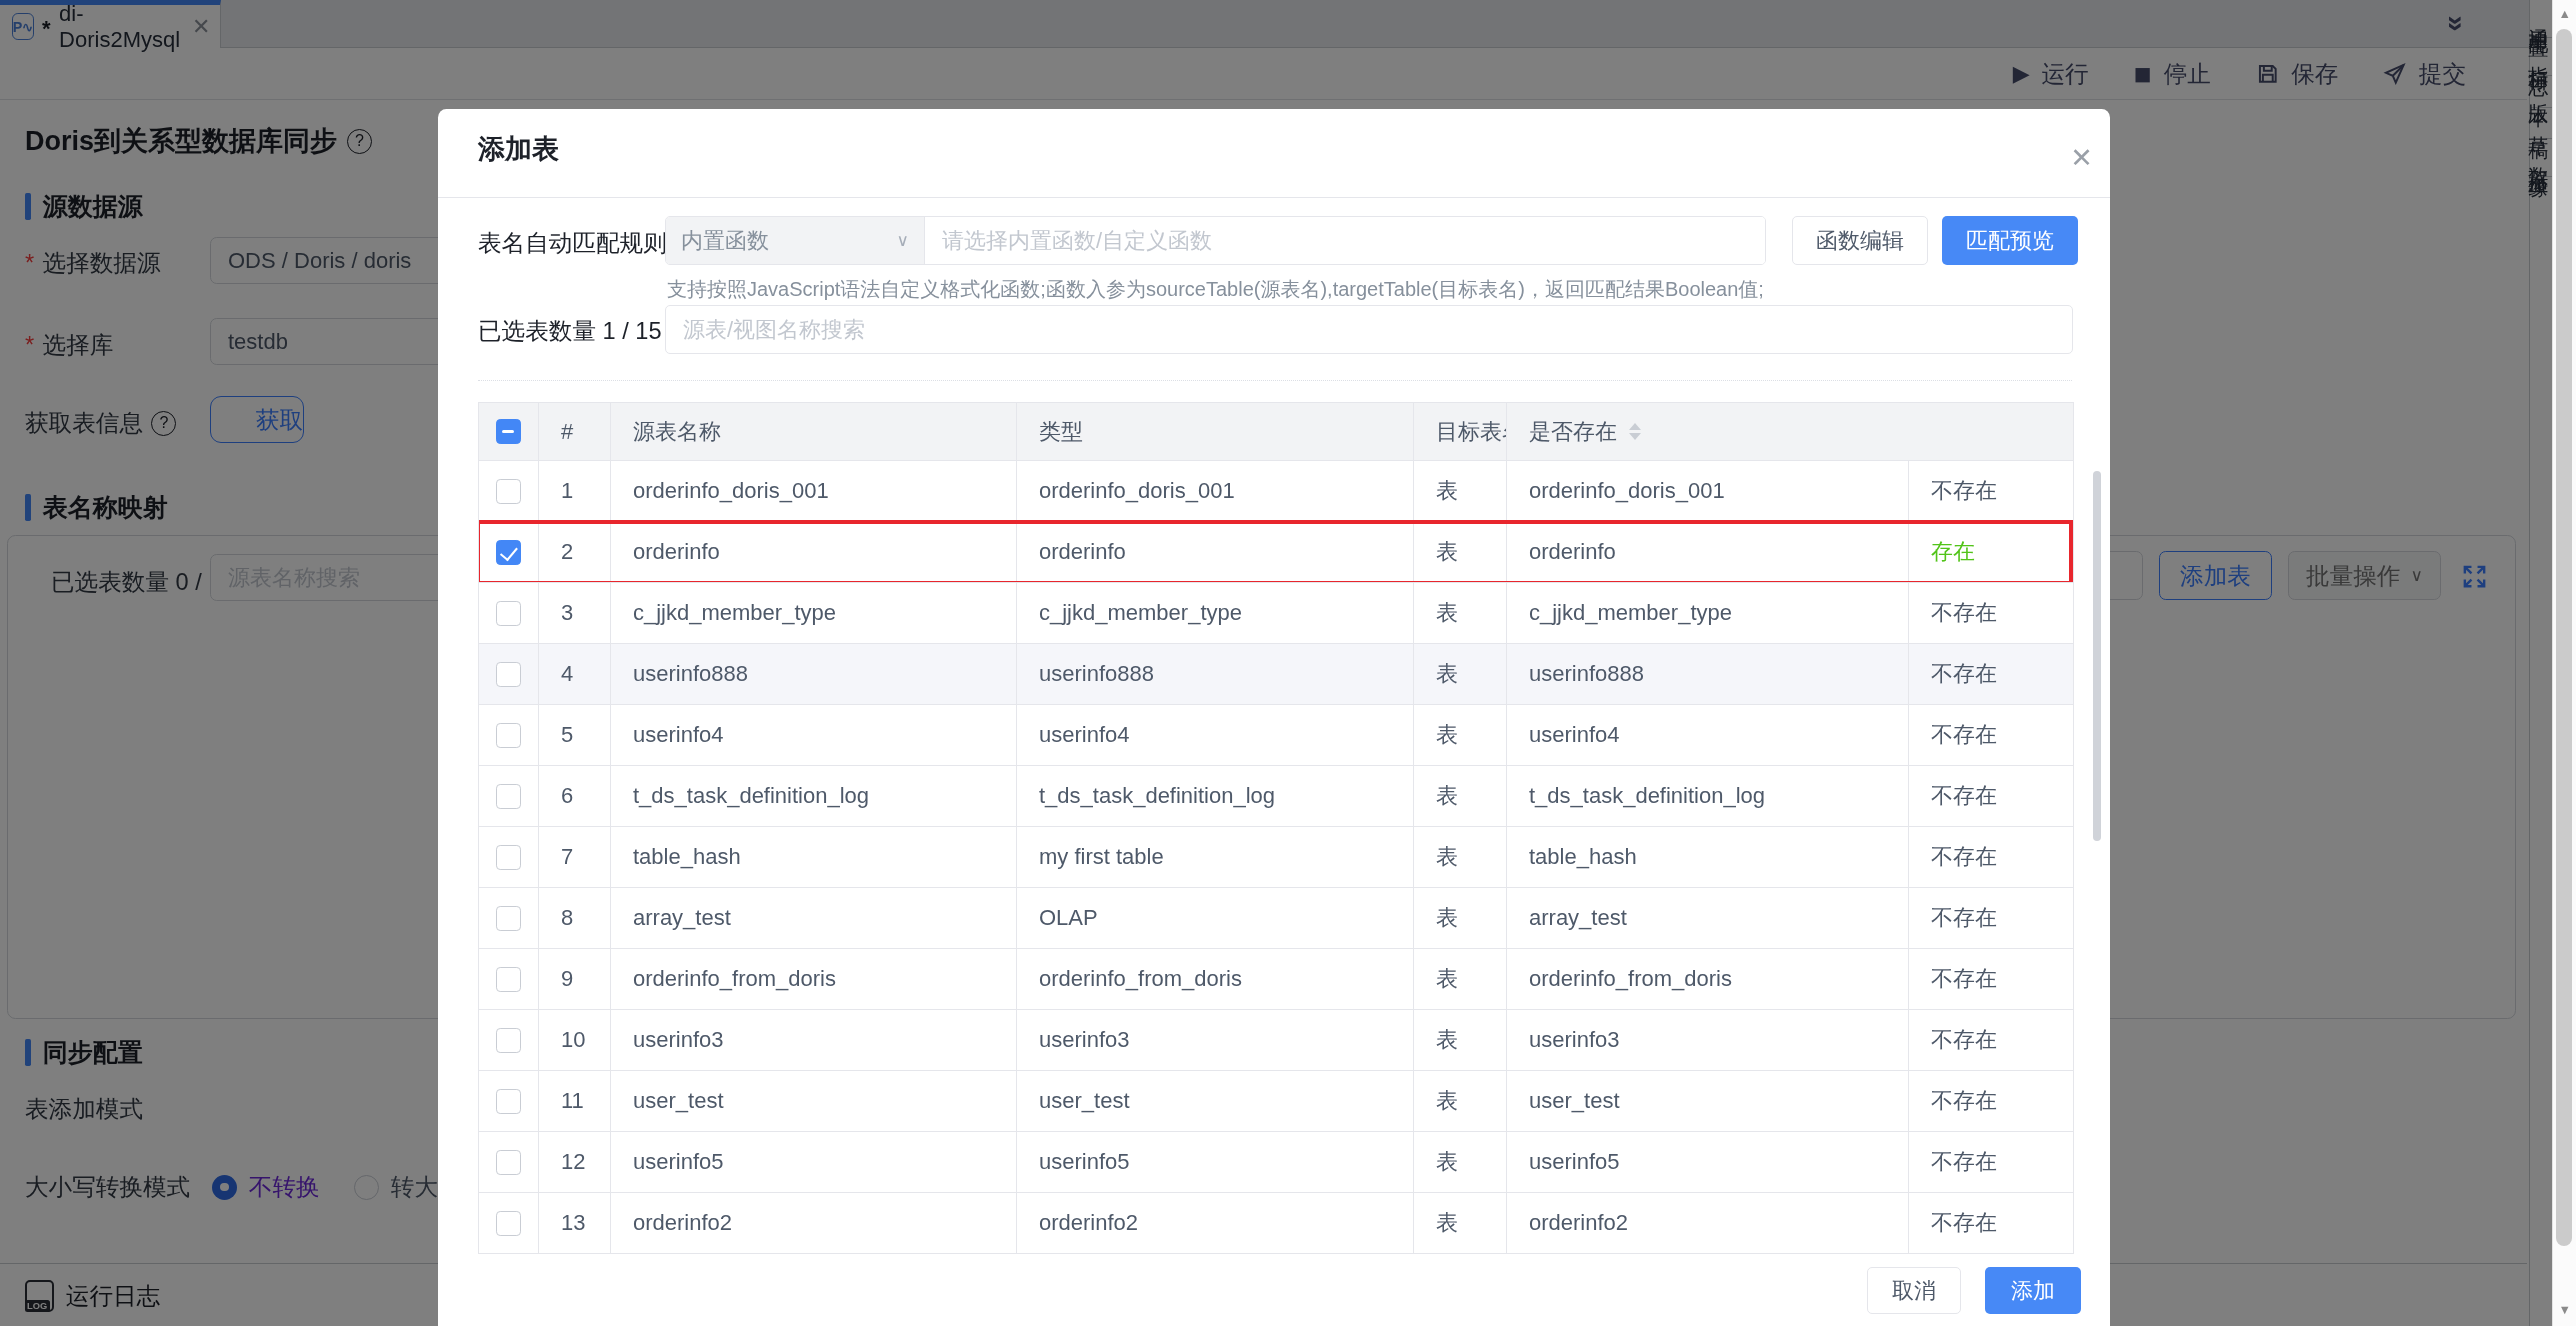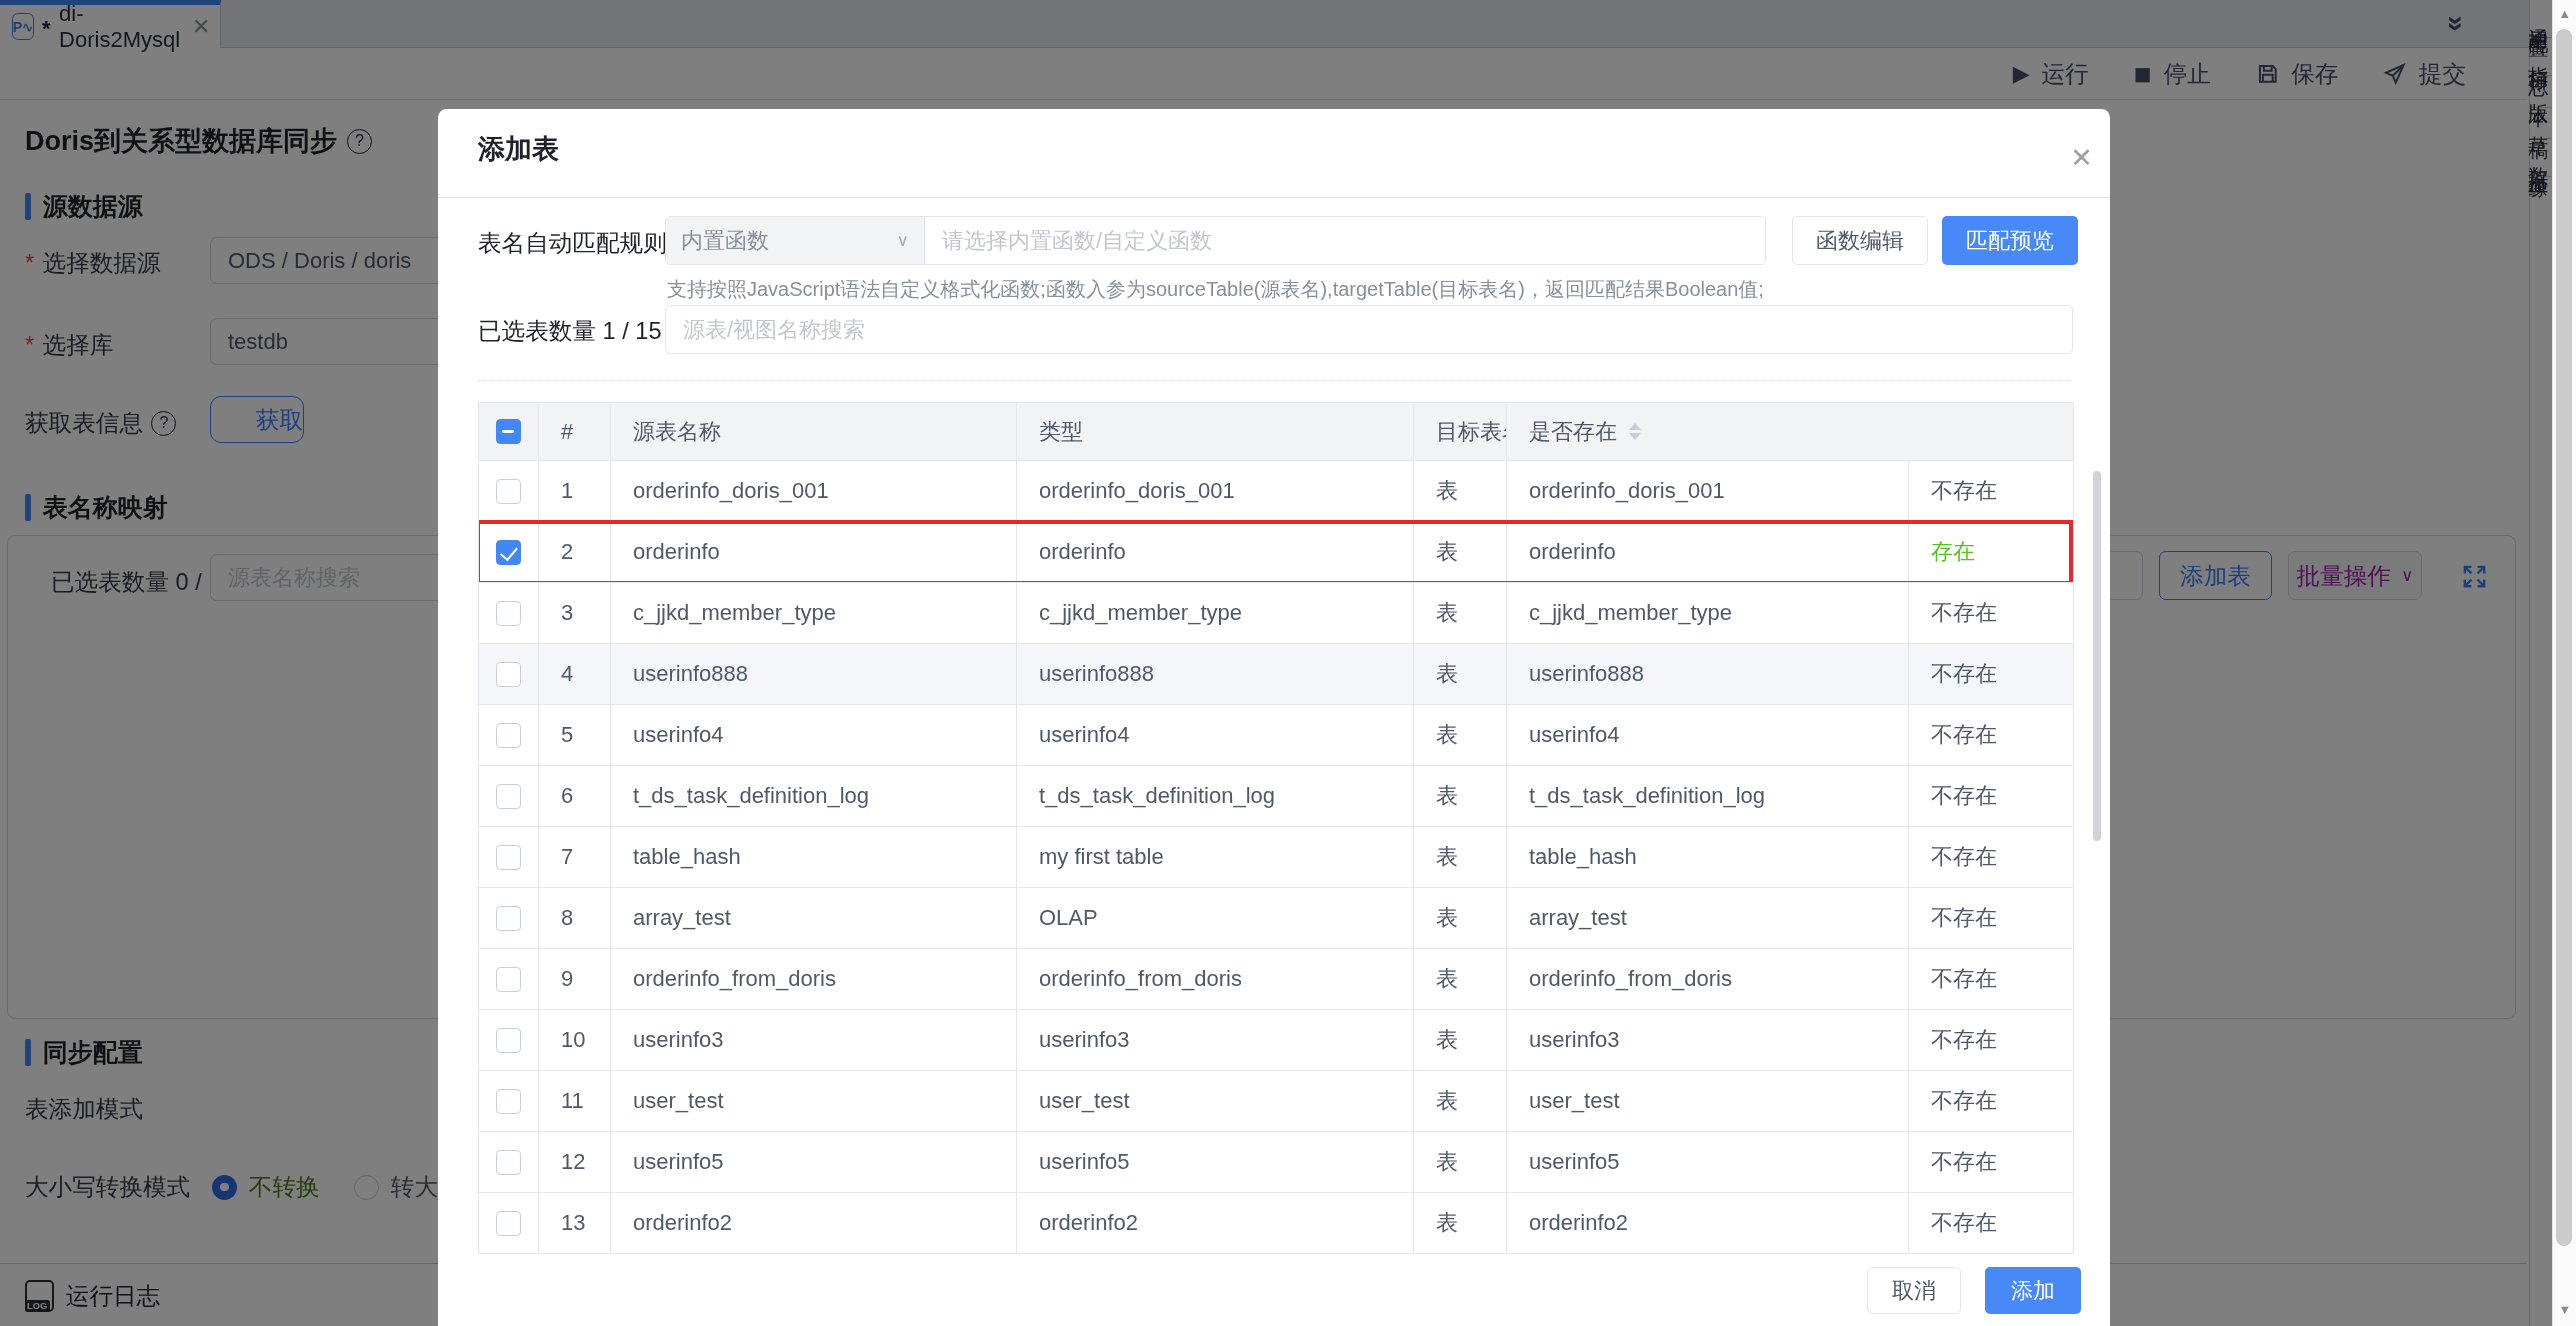--- a/index.html
+++ b/index.html
@@ -185,21 +185,21 @@
       <span>已选表数量 0 / 15</span>
     </div>
     <div class="sel-box" style="left:210px;top:554px;width:286px;">
       <span class="placeholder">源表名称搜索</span>
     </div>
 
     <div class="bg-btn" style="left:2020px;top:551px;width:123px;background:#fff;border:0.8px solid #d4d7dc;"></div>
     <div class="bg-btn" style="left:2159px;top:551px;width:113px;border:1.7px solid #3d7fff;color:#3d7fff;background:#fff;">
       <span>添加表</span>
     </div>
-    <div class="bg-btn" style="left:2288px;top:551px;width:134px;border:0.8px solid #d4d7dc;color:#a21caf;background:#f5f6f7;">
+    <div class="bg-btn" style="left:2288px;top:551px;width:153px;border:0.8px solid #d4d7dc;color:#737373;background:#f5f6f7;">
       <span>批量操作</span>
       <span style="font-size:17px;">∨</span>
     </div>
     <svg style="position:absolute;left:2460px;top:562px;" width="29" height="29" viewBox="0 0 24 24" fill="none" stroke="#3d7fff" stroke-width="2">
       <path d="M14.5 4 H20 V9.5"></path>
         <path d="M20 4 l-5.5 5.5"></path>
       <path d="M9.5 20 H4 V14.5"></path>
         <path d="M4 20 l5.5 -5.5"></path>
       <path d="M4 9.5 V4 H9.5"></path>
         <path d="M4 4 l5.5 5.5"></path>
@@ -212,21 +212,21 @@
       <span>同步配置</span>
     </div>
 
     <div class="fld-label" style="top:1093px;">
       <span>表添加模式</span>
     </div>
 
     <div class="fld-label" style="top:1171px;">
       <span>大小写转换模式</span>
     </div>
-    <div class="radio-row" style="left:212px;top:1171px;color:#4d7c0f;">
+    <div class="radio-row" style="left:212px;top:1171px;color:#6d28d9;">
       <span class="radio on"></span>
       <span>不转换</span>
     </div>
     <div class="radio-row" style="left:354px;top:1171px;color:#4e5969;">
       <span class="radio off"></span>
       <span>转大写</span>
     </div>
 
     <div class="bottom-bar">
       <span class="log-icon">

